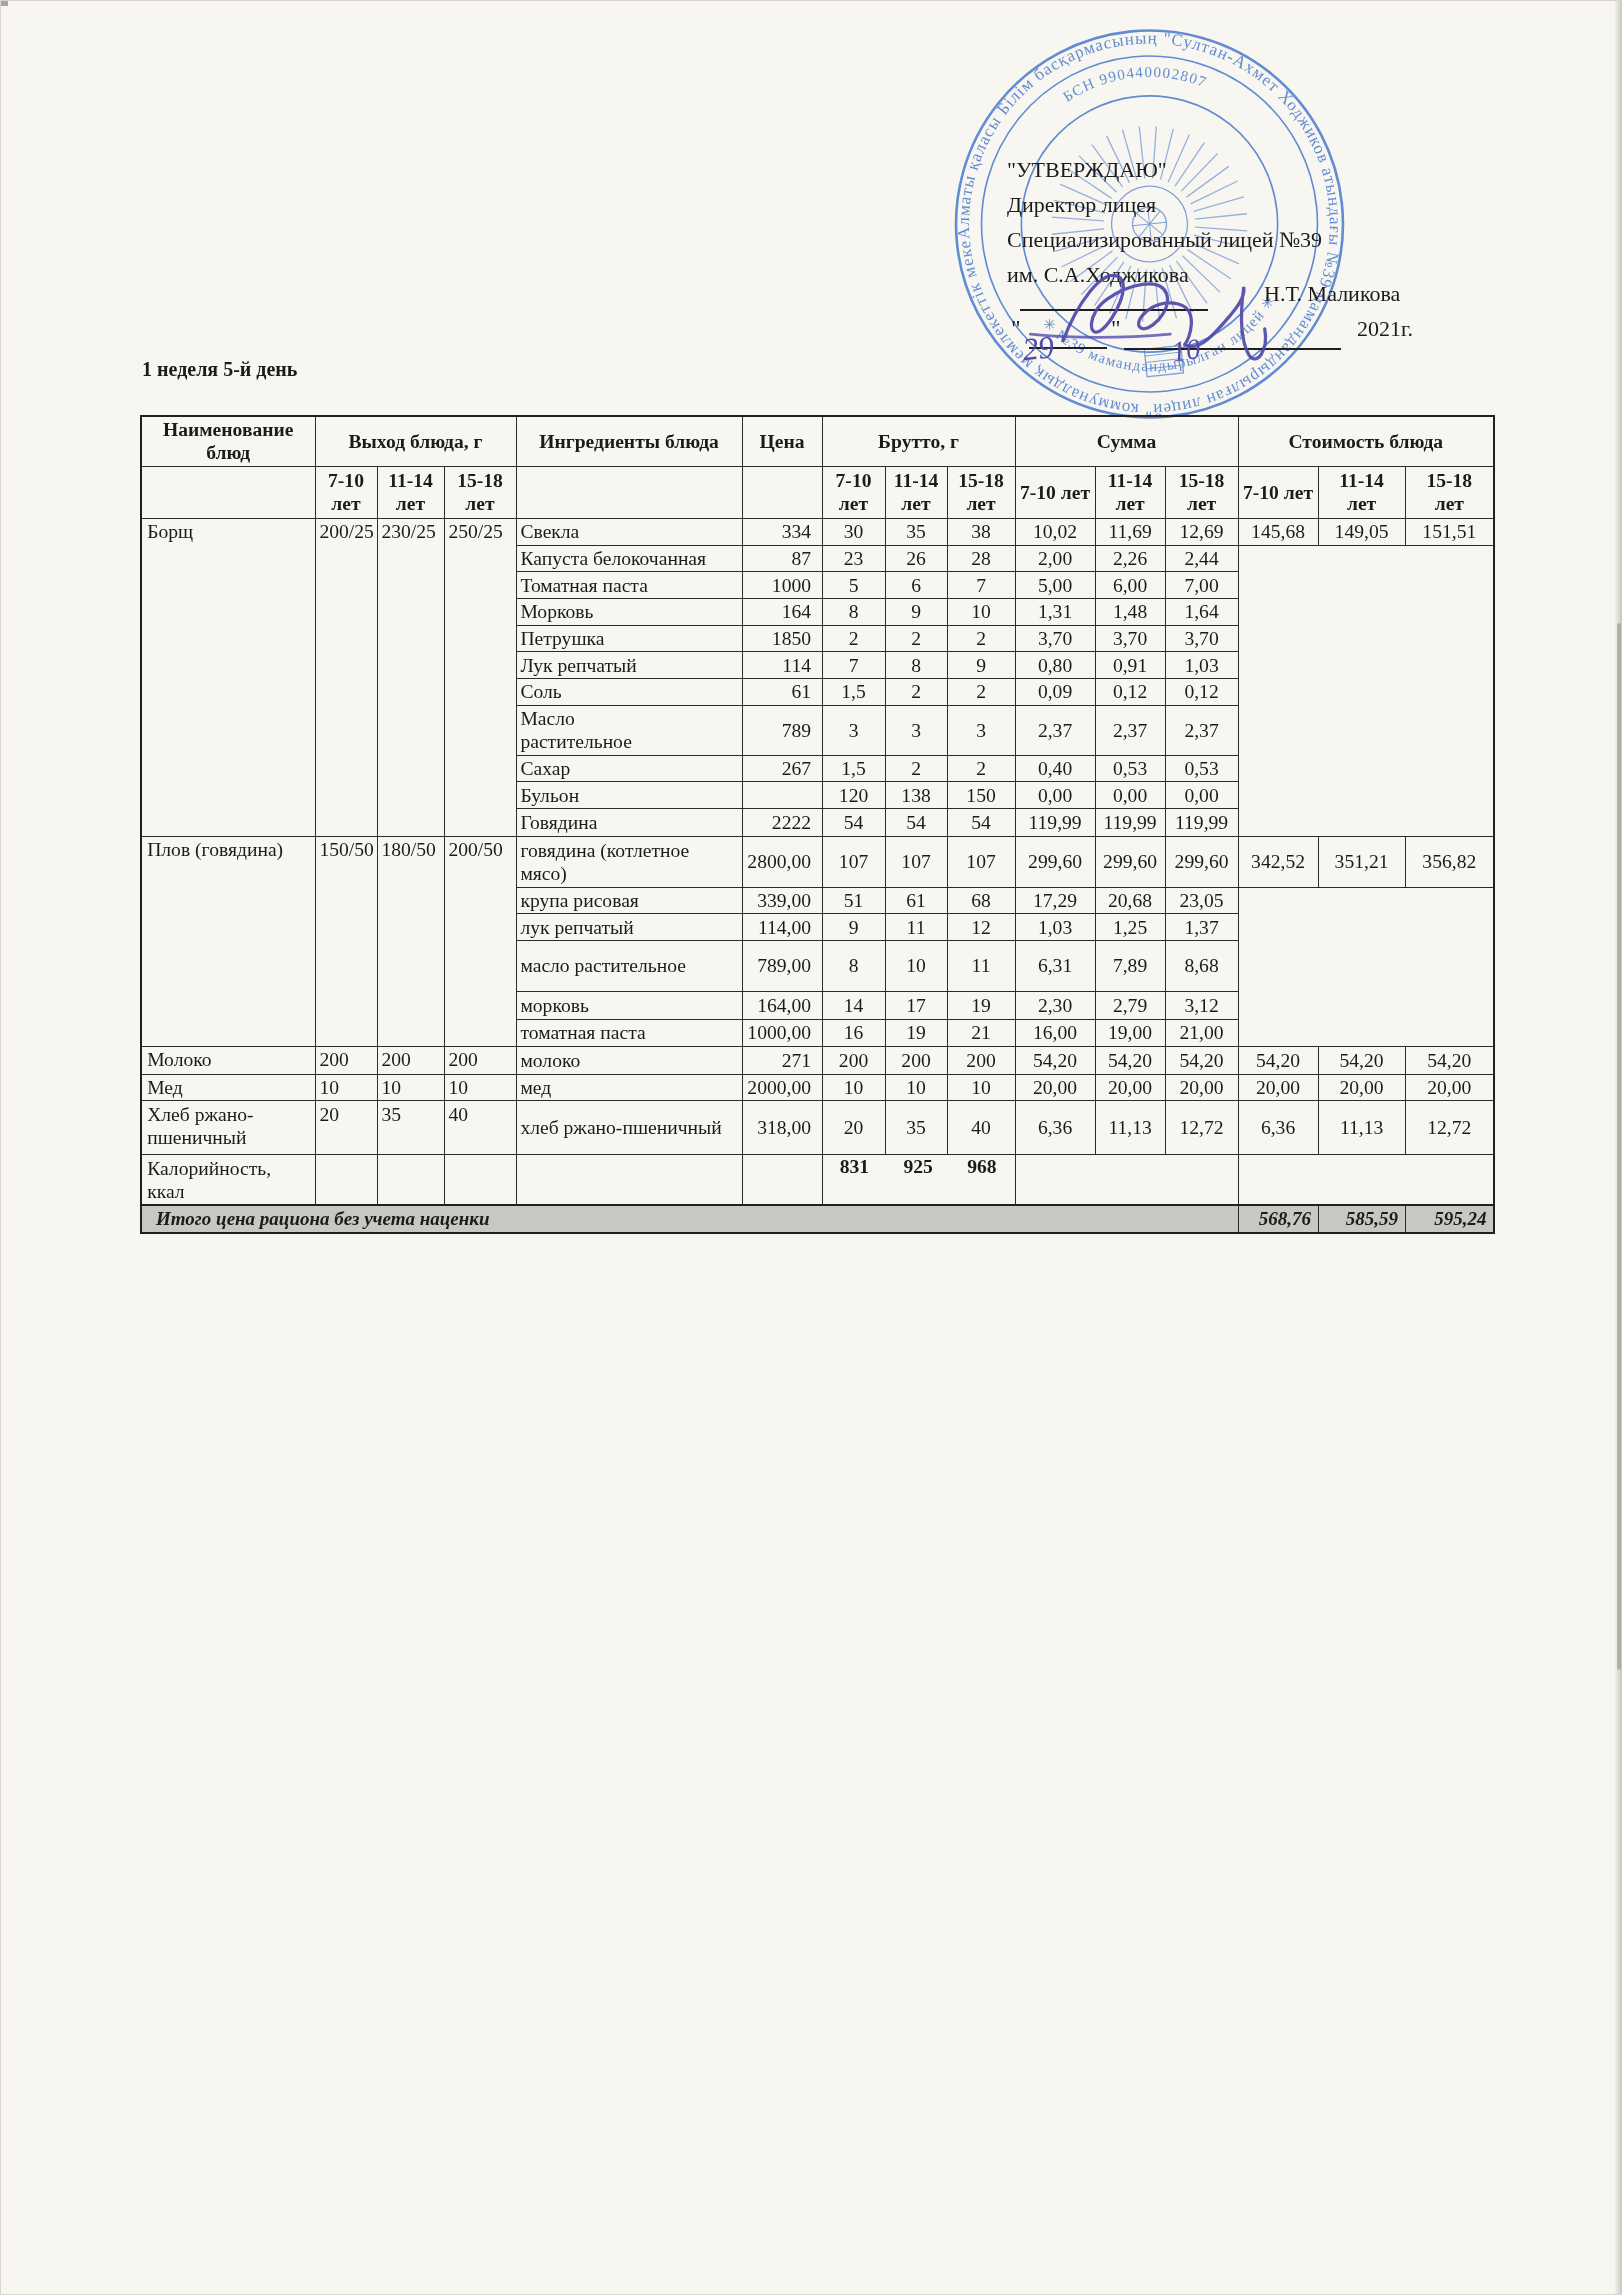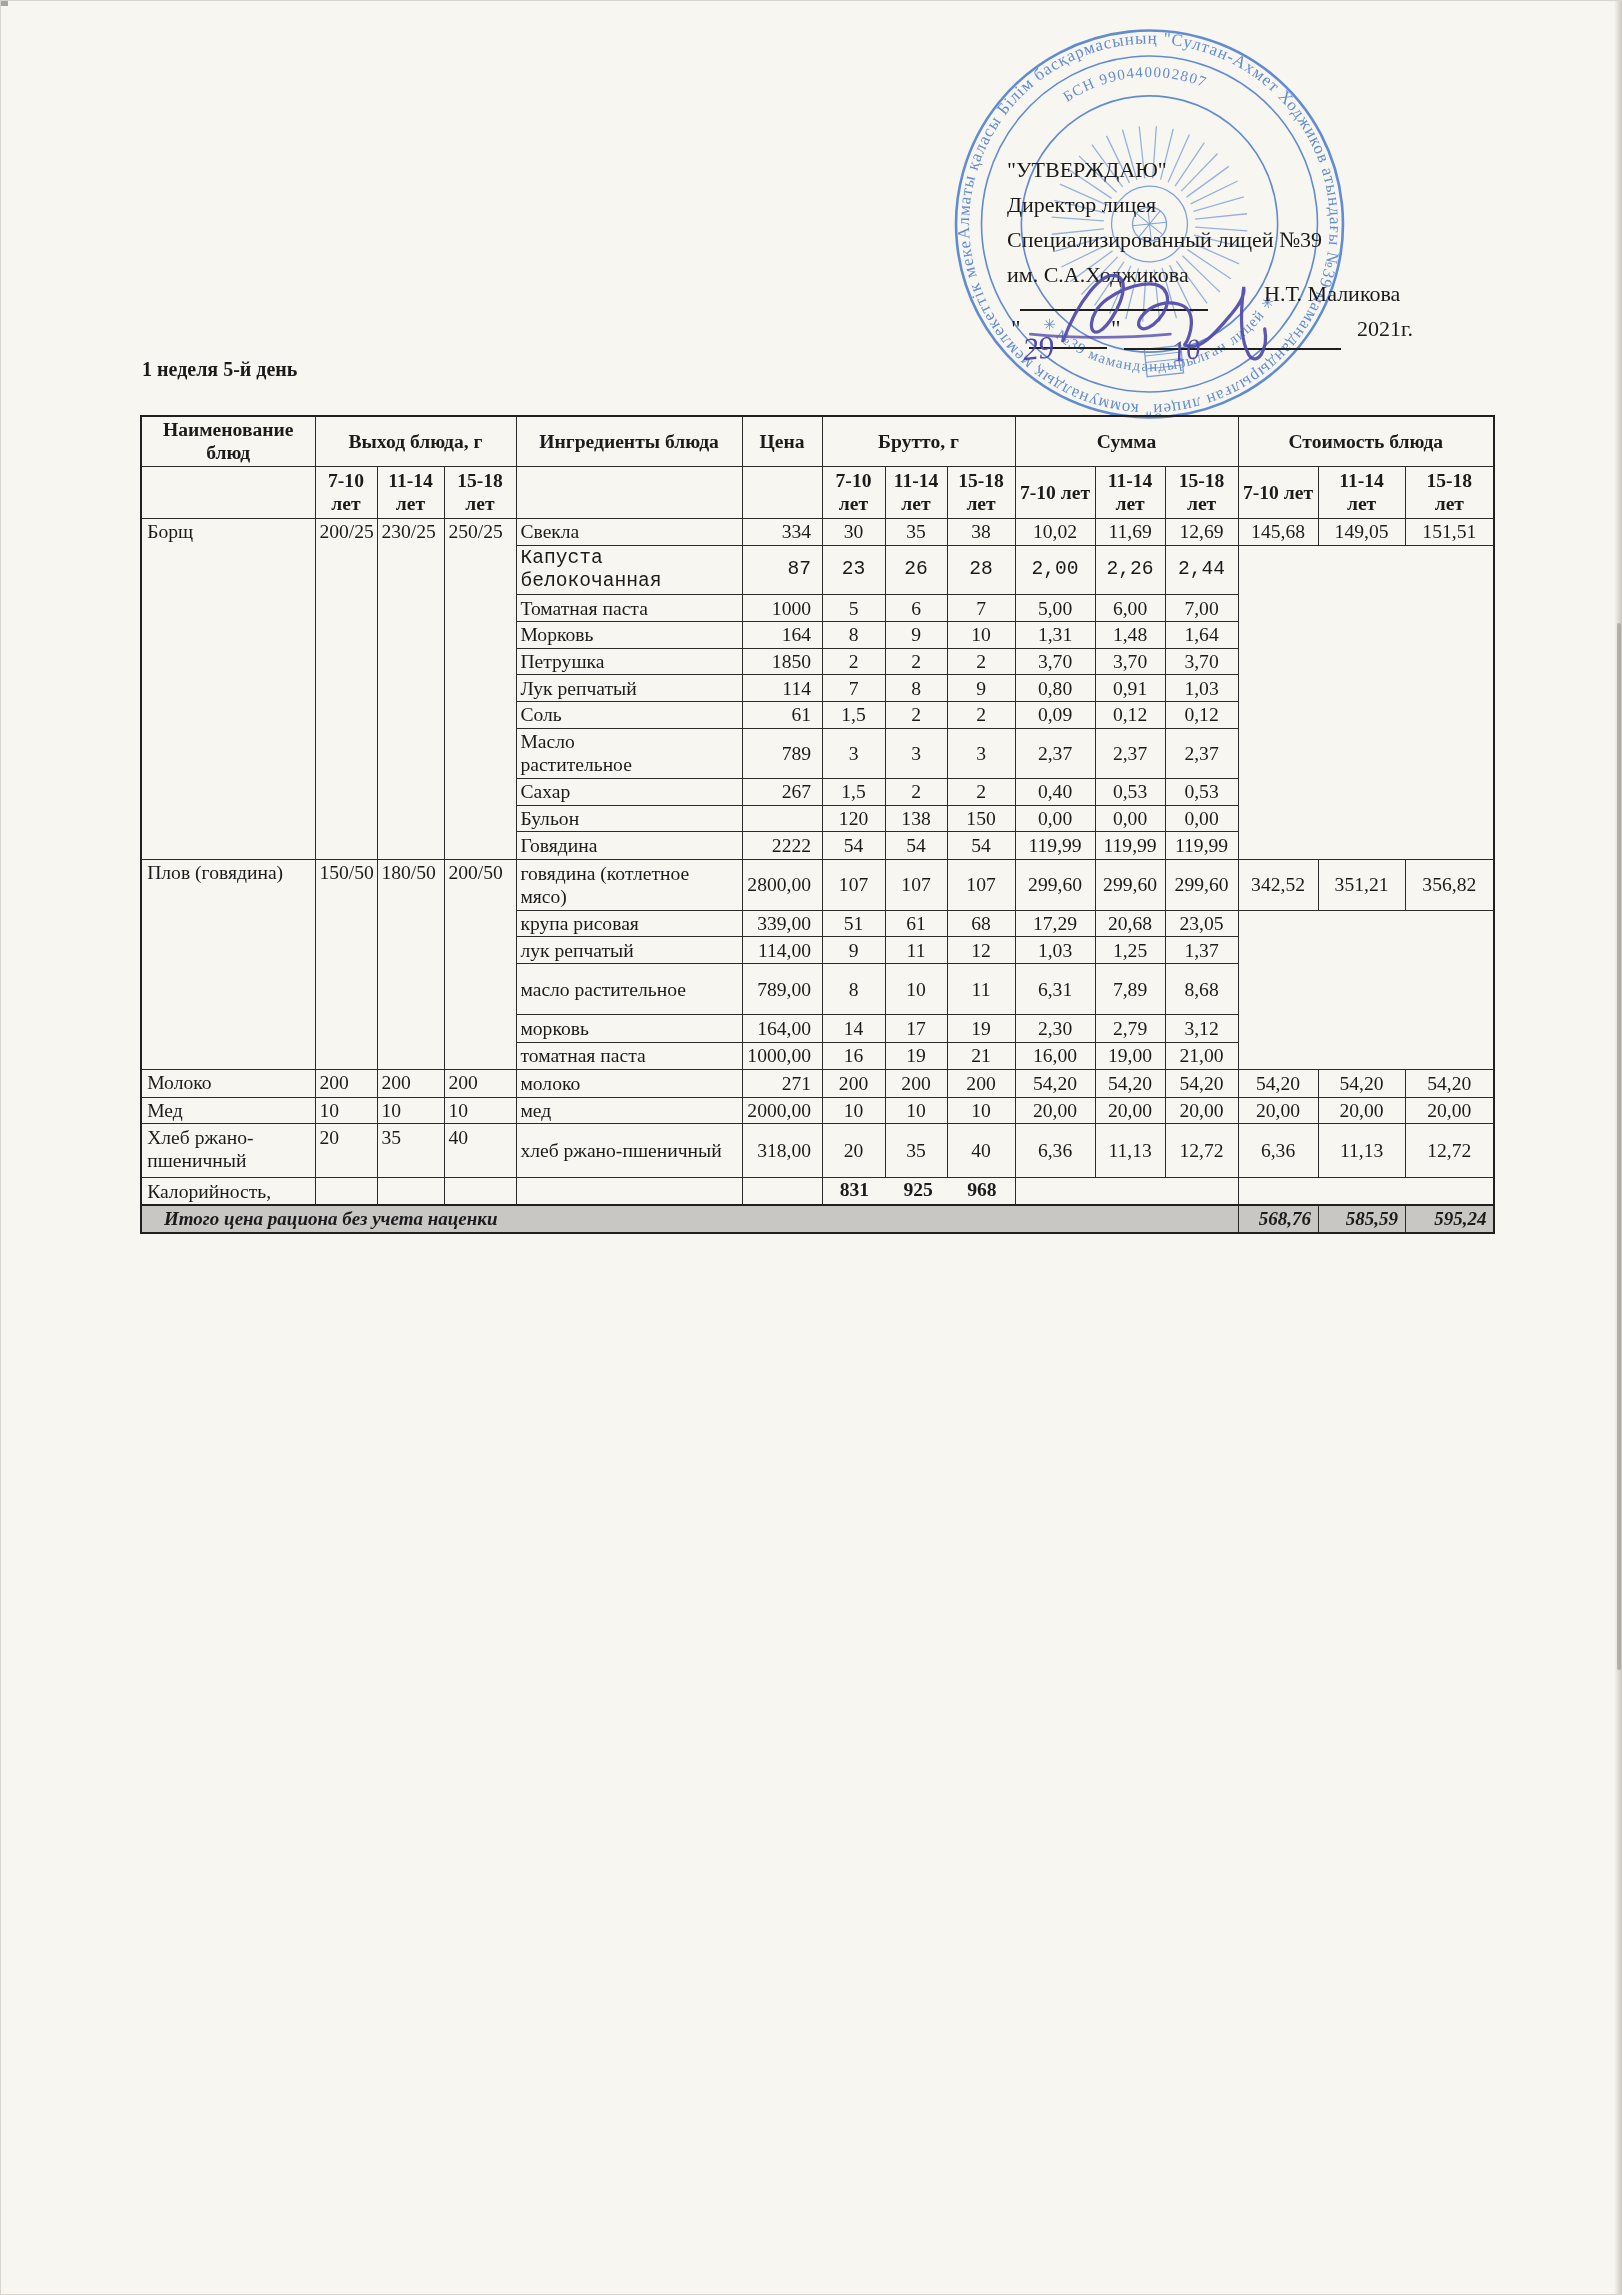--- a/index.html
+++ b/index.html
@@ -32,21 +32,21 @@
   .l{text-align:left;}
   .c{text-align:center;}
   .r{text-align:right;padding-right:10.5px;}
   .top{vertical-align:top;}
   .pre{white-space:pre-line;}
   .dish{padding-left:5.2px;}
   .bold{font-weight:normal;margin-top:24px;}
   .calflex{padding:0;}
   .calflex .third{display:inline-block;width:33.2%;text-align:center;font-weight:bold;}
   #totals-table td{background:#c8c7c4;font-style:italic;font-weight:bold;font-size:19px;}
-  #totals-table .lab{padding-left:22px;}
+  #totals-table .lab{padding-left:14px;}
   #totals-table .val{text-align:right;padding-right:6.5px;}
 </style>
 </head>
 <body>
 
 <div class="page">
 
   <div class="scan-right"></div>
   <div class="scan-right-dark"></div>
   <div class="scan-corner"></div>
@@ -200,21 +200,21 @@
           <td class="c">30</td>
           <td class="c">35</td>
           <td class="c">38</td>
           <td class="c">10,02</td>
           <td class="c">11,69</td>
           <td class="c">12,69</td>
           <td class="c">145,68</td>
           <td class="c">149,05</td>
           <td class="c">151,51</td>
         </tr>
-        <tr style="height: 25px; font-family: Liberation Mono, monospace;">
+        <tr style="height: 25px;">
           <td class="l pre">Капуста белокочанная</td>
           <td class="r">87</td>
           <td class="c">23</td>
           <td class="c">26</td>
           <td class="c">28</td>
           <td class="c">2,00</td>
           <td class="c">2,26</td>
           <td class="c">2,44</td>
           <td colspan="3" rowspan="10"></td>
         </tr>

